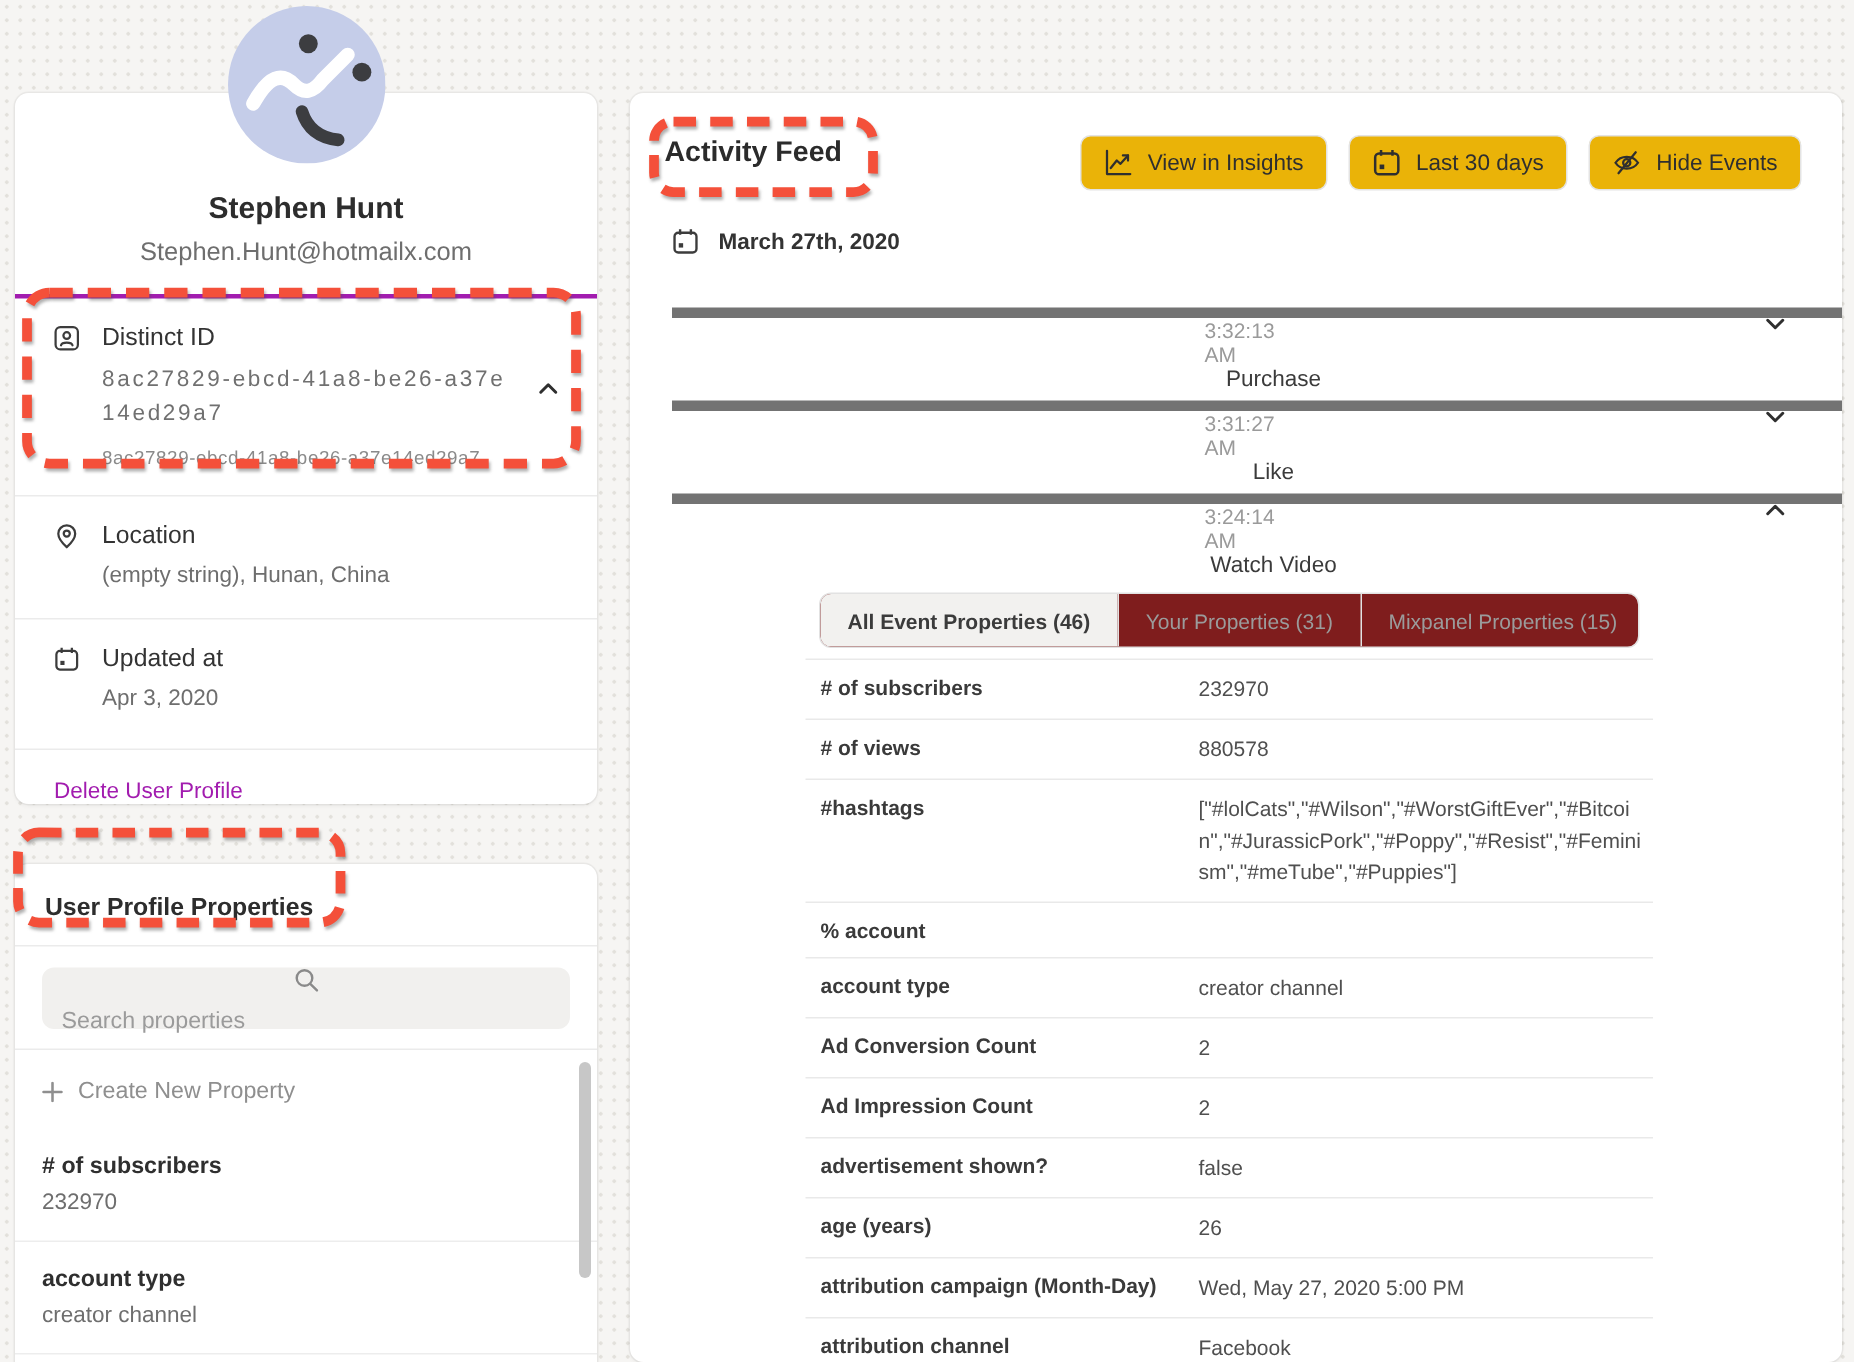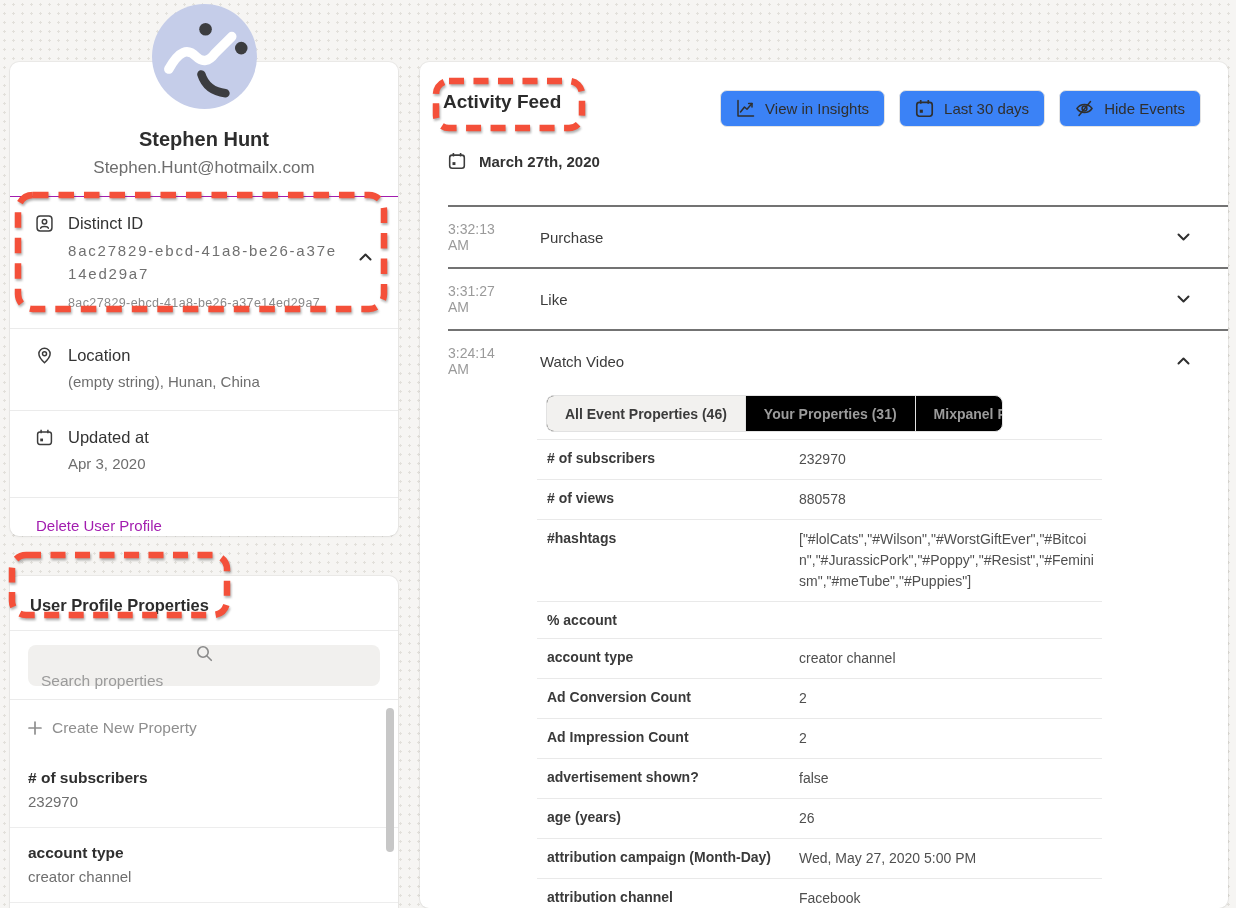--- a/index.html
+++ b/index.html
@@ -13,21 +13,21 @@
     color:#2f2f2f;
   }
   .card {
     position:absolute; background:#fff; border-radius:9px;
     box-shadow:0 0 0 1px rgba(0,0,0,0.045), 0 1px 3px rgba(0,0,0,0.05);
   }
 
   
   #profile-card { left:10px; top:62px; width:388px; height:474px; }
   #avatar { position:absolute; left:152px; top:4px; width:105px; height:105px; z-index:5; }
-  .profile-header { padding:66px 20px 18px; text-align:center; border-bottom:1px solid #a21caf; }
+  .profile-header { padding:66px 20px 18px; text-align:center; border-bottom:3px solid #a21caf; }
   .profile-name { font-size:20px; font-weight:bold; color:#2d2d2d; }
   .profile-email { font-size:17px; color:#6e6e6e; margin-top:7px; }
   .prof-section { position:relative; padding:17px 26px 14px 26px; border-bottom:1px solid #ebebeb; }
   .prof-row { display:grid; grid-template-columns:20px 1fr; column-gap:12px; }
   .prof-icon { width:17px; height:17px; color:#3c3c3c; margin-top:1px; }
   .prof-label { font-size:16.5px; color:#333; }
   .prof-value { font-size:15px; color:#6e6e6e; margin-top:6px; line-height:22px; }
   .id-value { color:#707070; letter-spacing:1.8px; width:276px; word-break:break-all; line-height:23px; }
   .id-small { font-size:12.5px; color:#8a8a8a; letter-spacing:.4px; margin-top:11px; }
   .sect-chevron { position:absolute; right:26px; top:56px; width:13px; height:8px; color:#2f2f2f; cursor:pointer; }
@@ -46,34 +46,34 @@
   .prop-item { padding:16px 18px 17px; border-bottom:1px solid #ededed; }
   .prop-item:first-of-type { border-top:none; }
   .prop-name { font-size:15.5px; font-weight:bold; color:#2f2f2f; }
   .prop-val { font-size:15px; color:#6e6e6e; margin-top:6px; }
   .scroll-thumb { position:absolute; right:4px; top:8px; width:8px; height:144px; background:#c7c7c7; border-radius:4px; cursor:grab; }
 
   
   #feed-card { left:420px; top:62px; width:808px; height:846px; }
   .feed-title { position:absolute; left:23px; top:29px; font-size:19px; font-weight:bold; color:#2b2b2b; }
   .feed-buttons { position:absolute; right:27px; top:28px; display:flex; gap:14px; }
-  .btn { display:flex; align-items:center; gap:10px; height:37px; padding:0 15px; background:#3b82f6; border:1px solid #e3e3e3; border-radius:7px; font-size:15px; color:#2f2f2f; cursor:pointer; font-family:inherit; }
+  .btn { display:flex; align-items:center; gap:10px; height:37px; padding:0 15px; background:#eab308; border:1px solid #e3e3e3; border-radius:7px; font-size:15px; color:#2f2f2f; cursor:pointer; font-family:inherit; }
   .btn svg { width:19px; height:19px; color:#2f2f2f; }
   .date-row { position:absolute; left:28px; top:90px; display:flex; align-items:center; gap:13px; font-size:15px; font-weight:bold; color:#333; }
   .date-row svg { width:18px; height:18px; color:#3c3c3c; }
   .events { position:absolute; left:28px; right:0; top:143px; }
-  .event-row { display:flex; align-items:center; height:62px; border-top:2px solid #737373; position:relative; cursor:pointer; }
+  .event-row { display:flex; align-items:center; height:62px; border-top:7px solid #737373; position:relative; cursor:pointer;flex-direction:column; }
   .ev-time { width:70px; flex:none; font-size:14px; color:#9a9a9a; }
   .ev-name { margin-left:22px; font-size:15px; color:#3b3b3b; }
   .ev-chev { position:absolute; right:38px; width:13px; height:8px; color:#2f2f2f; }
   .chev-up { transform:rotate(180deg); }
 
   .detail-panel { margin:4px 0 0 89px; width:565px; }
-  .tabs { margin-left:9px; width:457px; height:37px; display:flex; border:1px solid #e2e2e2; border-radius:8px; overflow:hidden; background:#000000; }
-  .tab { display:flex; align-items:center; justify-content:center; padding:0 18px; font-size:14px; color:#9b9b9b; cursor:pointer; white-space:nowrap;font-weight:bold; }
+  .tabs { margin-left:9px; width:547px; height:37px; display:flex; border:1px solid #e2e2e2; border-radius:8px; overflow:hidden; background:#7f1d1d; }
+  .tab { display:flex; align-items:center; justify-content:center; padding:0 18px; font-size:14px; color:#9b9b9b; cursor:pointer; white-space:nowrap; }
   .tab + .tab { border-left:1px solid #e2e2e2; }
   .tab.active { background:#f2f1ef; color:#3b3b3b; font-weight:bold; }
   .ptable { margin-top:7px; }
   .prow { display:flex; border-top:1px solid #e9e9e9; }
   .pkey { width:262px; flex:none; padding:9px 12px 9px 10px; font-size:14px; font-weight:bold; color:#3a3a3a; line-height:18px; }
   .pval { flex:1; padding:9px 6px 9px 0; font-size:14px; color:#4f4f4f; line-height:21px; word-break:break-all; }
 
   
   .annotation { position:absolute; z-index:20; pointer-events:none; }
   .annotation svg { display:block; filter:drop-shadow(1.5px 2.5px 1px rgba(80,80,80,0.45)); }

